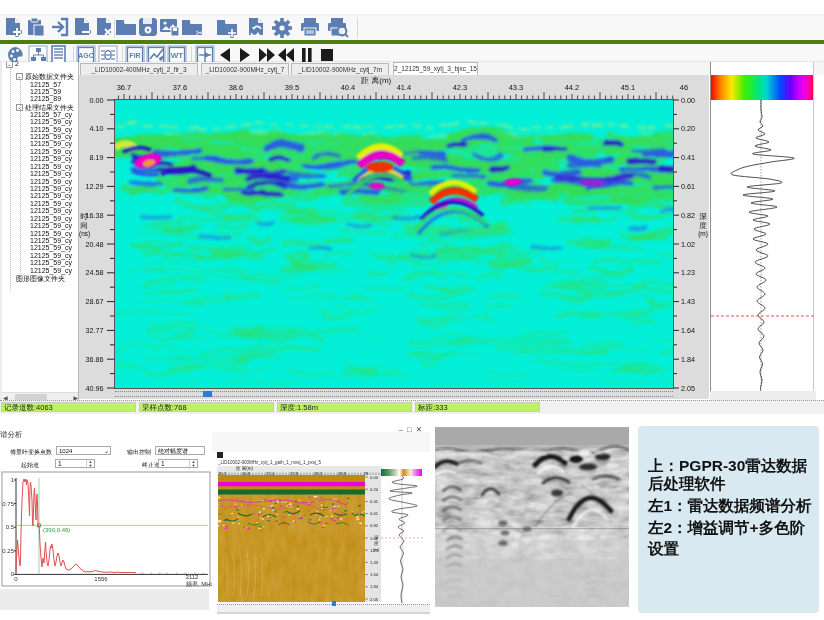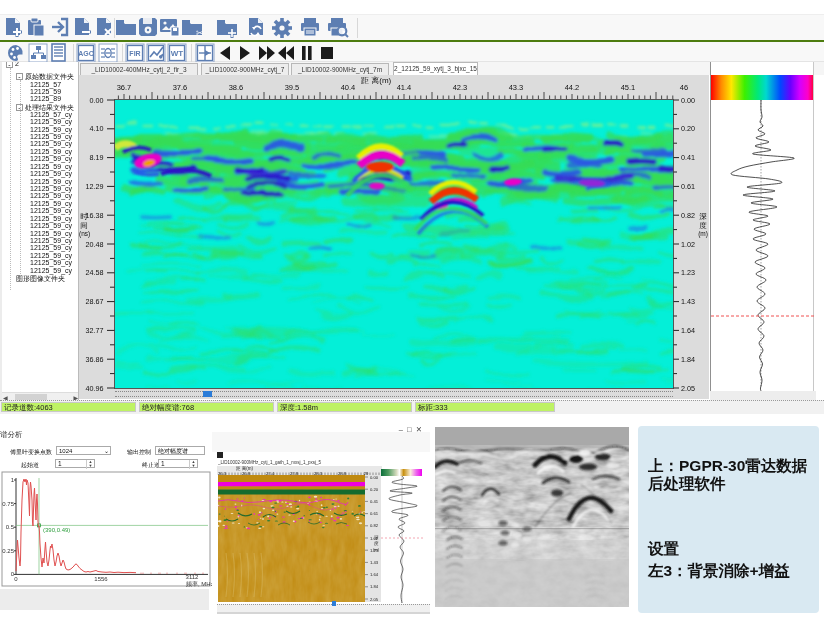--- a/index.html
+++ b/index.html
@@ -1,20 +1,20 @@
 <!DOCTYPE html>
 <html><head><meta charset="utf-8"><style>
 * { margin:0; padding:0; box-sizing:border-box; }
 html,body { width:824px; height:620px; background:#fff; font-family:"Liberation Sans",sans-serif; overflow:hidden; }
 #stage { position:relative; width:824px; height:620px; background:#fff; }
 .abs { position:absolute; }
 #menubar { left:0; top:2px; width:824px; height:12px; background:#efefef; font-size:10.5px; color:#222; }
 #menubar span { position:absolute; top:1px; }
 #tb1 { left:0; top:14px; width:824px; height:26px; background:#f8f8f8; border-top:1px solid #eee; }
-#tb2 { left:0; top:40px; width:824px; height:22px; background:#f8f8f8; border-top:2px solid #4d7c0f; border-bottom:1px solid #e4e4e4;}
+#tb2 { left:0; top:40px; width:824px; height:22px; background:#f8f8f8; border-top:4px solid #4d7c0f; border-bottom:1px solid #e4e4e4;}
 #tabbar { left:79px; top:62px; width:745px; height:13px; background:#f5f5f5; }
 .tab { position:absolute; top:1px; height:12px; background:#ededed; border:1px solid #b8b8b8; border-bottom:none; font-size:6.5px; color:#333; text-align:center; line-height:11px; white-space:nowrap; overflow:hidden; }
 .tab.active { background:#fff; top:0; height:13px; }
 #chart { left:79px; top:75px; width:630px; height:324px; background:#dcdcdc; }
 #tree { left:2px; top:62px; width:77px; height:338px; background:#fff; border-right:1px solid #bbb; font-size:7px; color:#111; overflow:hidden; }
 .trow { position:absolute; white-space:nowrap; }
 #rpanel { left:710px; top:62px; width:104px; height:329px; background:#fff; border-left:1px solid #909090; border-right:1px solid #c8c8c8; }
 #statusbar { left:0; top:400px; width:824px; height:14px; background:#f1f1f1; border-top:1px dotted #999; font-size:7.5px; color:#222; }
 .scell { position:absolute; top:1px; height:10px; border:1px solid #c8c8c8; background:#bef264; padding-left:2px; line-height:9px; }
 #p1 { left:0; top:424px; width:212px; height:186px; background:#fff; font-size:7.5px; color:#111; }
@@ -1161,23 +1161,23 @@
       <div style="position:absolute;left:0px;top:13px;width:102px;height:25px;background:linear-gradient(90deg,#f00 0%,#ff8a00 10%,#ffe800 20%,#3cf000 33%,#00e87a 46%,#00d8cf 54%,#0048ff 68%,#6a00ff 78%,#d400ff 87%,#ff00c8 95%,#ff0040 100%);"></div>
       <svg width="104" height="329" style="position:absolute;left:0;top:0">
         <line x1="50" y1="38" x2="50" y2="326" stroke="#666" stroke-width="0.6" stroke-dasharray="1.5,1.5"></line>
         <path d="M50.0 38.0 C50.0 39.7 49.8 45.2 50.0 48.0 C50.2 50.8 51.2 53.0 51.0 55.0 C50.8 57.0 48.8 58.5 49.0 60.0 C49.2 61.5 52.3 62.7 52.0 64.0 C51.7 65.3 46.7 66.7 47.0 68.0 C47.3 69.3 54.3 70.7 54.0 72.0 C53.7 73.3 44.3 74.7 45.0 76.0 C45.7 77.3 58.2 78.7 58.0 80.0 C57.8 81.3 43.7 82.7 44.0 84.0 C44.3 85.3 60.3 86.7 60.0 88.0 C59.7 89.3 38.2 90.7 42.0 92.0 C45.8 93.3 80.0 94.7 83.0 96.0 C86.0 97.3 67.5 98.7 60.0 100.0 C52.5 101.3 43.7 102.7 38.0 104.0 C32.3 105.3 28.7 106.5 26.0 108.0 C23.3 109.5 16.7 111.5 22.0 113.0 C27.3 114.5 50.0 115.7 58.0 117.0 C66.0 118.3 73.7 119.7 70.0 121.0 C66.3 122.3 37.0 123.7 36.0 125.0 C35.0 126.3 64.7 127.7 64.0 129.0 C63.3 130.3 32.3 131.7 32.0 133.0 C31.7 134.3 60.7 135.7 62.0 137.0 C63.3 138.3 39.3 139.7 40.0 141.0 C40.7 142.3 66.3 143.5 66.0 145.0 C65.7 146.5 39.5 148.5 38.0 150.0 C36.5 151.5 56.3 152.7 57.0 154.0 C57.7 155.3 41.7 156.7 42.0 158.0 C42.3 159.3 58.8 160.5 59.0 162.0 C59.2 163.5 43.7 165.3 43.0 167.0 C42.3 168.7 55.2 170.3 55.0 172.0 C54.8 173.7 41.7 175.3 42.0 177.0 C42.3 178.7 56.5 180.2 57.0 182.0 C57.5 183.8 45.0 186.0 45.0 188.0 C45.0 190.0 57.2 192.0 57.0 194.0 C56.8 196.0 44.5 198.0 44.0 200.0 C43.5 202.0 53.8 204.0 54.0 206.0 C54.2 208.0 44.8 210.0 45.0 212.0 C45.2 214.0 54.8 215.8 55.0 218.0 C55.2 220.2 46.2 222.7 46.0 225.0 C45.8 227.3 54.0 229.7 54.0 232.0 C54.0 234.3 46.0 236.7 46.0 239.0 C46.0 241.3 53.8 243.7 54.0 246.0 C54.2 248.3 47.2 250.7 47.0 253.0 C46.8 255.3 53.0 257.7 53.0 260.0 C53.0 262.3 47.0 264.7 47.0 267.0 C47.0 269.3 52.8 271.7 53.0 274.0 C53.2 276.3 48.2 278.7 48.0 281.0 C47.8 283.3 51.9 285.7 52.0 288.0 C52.1 290.3 48.6 292.7 48.5 295.0 C48.4 297.3 51.4 299.5 51.5 302.0 C51.6 304.5 49.1 307.3 49.0 310.0 C48.9 312.7 50.9 315.3 51.0 318.0 C51.1 320.7 49.7 324.2 49.5 326.0 C49.3 327.8 49.9 328.5 50.0 329.0 " stroke="#222" stroke-width="0.8" fill="none"></path>
         <line x1="0" y1="254" x2="104" y2="254" stroke="#f05050" stroke-width="1" stroke-dasharray="3,2"></line>
       </svg>
     </div>
 <div class="abs" style="left:710px;top:391px;width:106px;height:9px;background:#ededed"></div>
 <div class="abs" id="statusbar">
       <div class="scell" style="left:1px;width:135px;">记录道数:4063</div>
-      <div class="scell" style="left:139px;width:135px;">绝对幅度谱:768</div>
+      <div class="scell" style="left:139px;width:135px;">采样点数:768</div>
       <div class="scell" style="left:277px;width:135px;">深度:1.58m</div>
-      <div class="scell" style="left:415px;width:140px;">标距:333</div>
+      <div class="scell" style="left:415px;width:125px;">标距:333</div>
     </div>
 <div class="abs" id="p1">
       <div style="position:absolute;left:0px;top:6px;font-size:7.5px;color:#333">谱分析</div>
       <div style="position:absolute;left:10px;top:24px;font-size:6px;">傅里叶变换点数</div>
       <div style="position:absolute;left:56px;top:22px;width:55px;height:9px;border:1px solid #aaa;background:#fff;font-size:6px;padding-left:2px;line-height:8px;">1024<span style="float:right;margin-right:1px;">⌄</span></div>
       <div style="position:absolute;left:127px;top:24px;font-size:6px;">输出控制</div>
       <div style="position:absolute;left:155px;top:22px;width:50px;height:9px;border:1px solid #aaa;background:#fff;font-size:6px;padding-left:2px;line-height:8px;">绝对幅度谱</div>
       <div style="position:absolute;left:21px;top:37px;font-size:6px;">起始道</div>
       <div style="position:absolute;left:55px;top:35px;width:40px;height:9px;border:1px solid #aaa;background:#fff;font-size:6.5px;padding-left:2px;">1<span style="position:absolute;right:0;top:0;width:8px;height:9px;border-left:1px solid #ccc;font-size:4px;line-height:4px;text-align:center;color:#444">▲<br>▼</span></div>
       <div style="position:absolute;left:142px;top:37px;font-size:6px;">终止道</div>
@@ -1578,15 +1578,16 @@
           <path d="M10 172 q8 -6 18 -1" stroke="#777" stroke-width="1.5" fill="none"></path>
           <path d="M150 150 q10 -5 20 0" stroke="#888" stroke-width="1.4" fill="none"></path>
           <path d="M150 157 q10 -5 20 0" stroke="#888" stroke-width="1.4" fill="none"></path>
           <path d="M150 164 q10 -5 20 0" stroke="#888" stroke-width="1.4" fill="none"></path>
           <path d="M150 171 q10 -5 20 0" stroke="#888" stroke-width="1.4" fill="none"></path>
         </g>
       </svg></div>
 <div class="abs" id="txt">
       <div class="tl" style="top:30px;">上：PGPR-30雷达数据</div>
       <div class="tl" style="top:48px;">后处理软件</div>
+      <div class="tl" style="top:70px;">左1：雷达数据频谱分析</div>
+      <div class="tl" style="top:91.5px;">左2：增益调节+多色阶</div>
       <div class="tl" style="top:113px;">设置</div>
-      <div class="tl" style="top:135px;">左3：背景消除+增益</div>
     </div>
 </div>
 </body></html>

